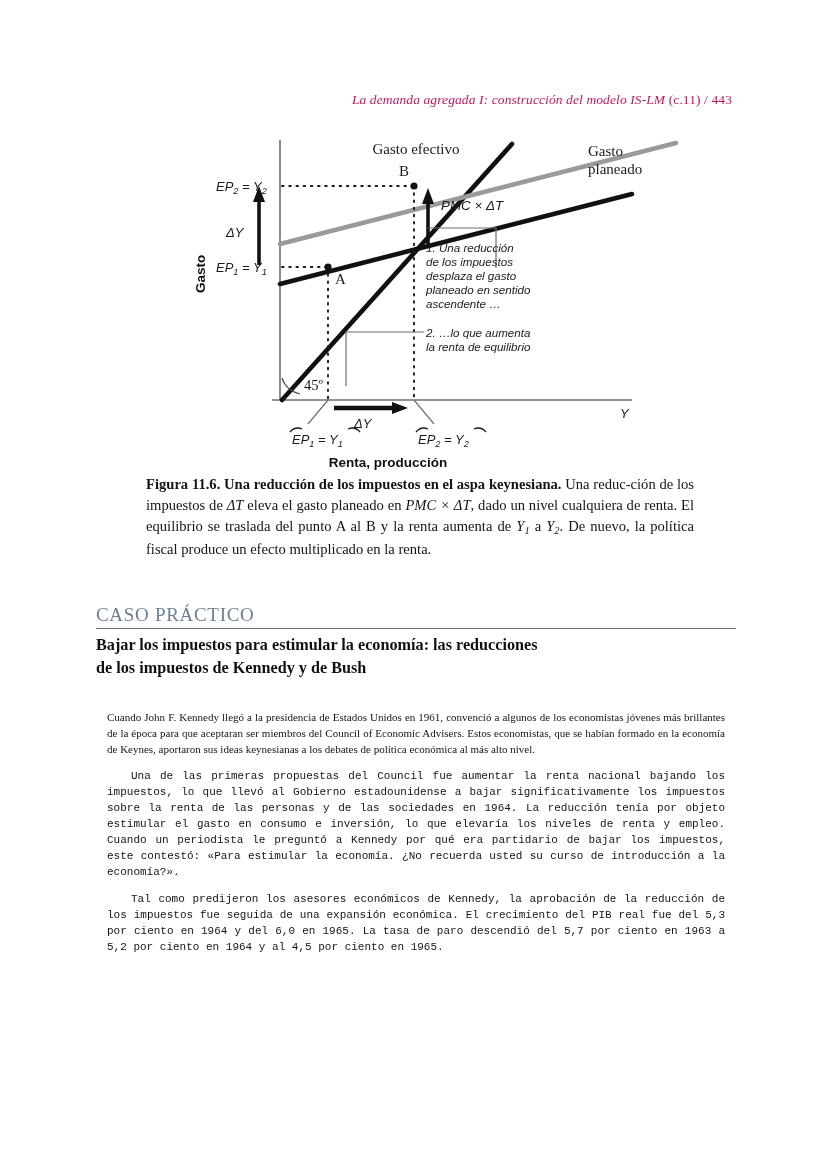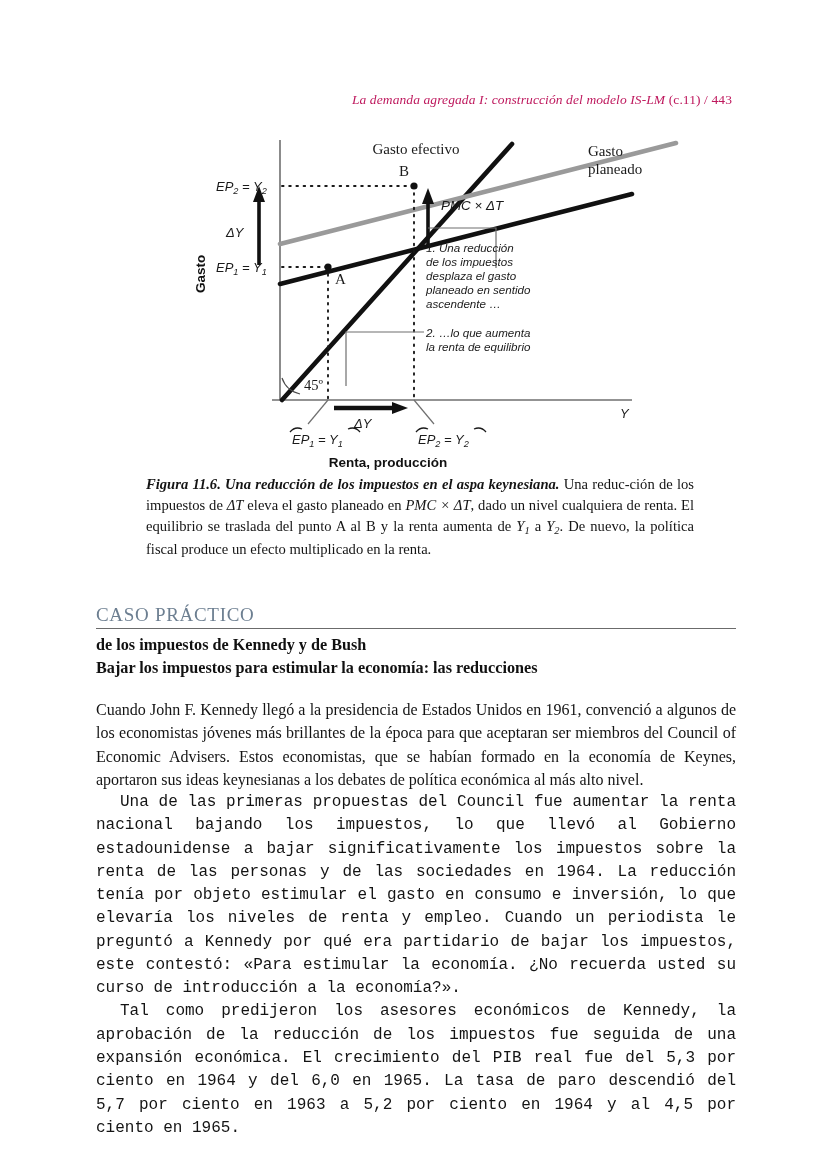--- a/index.html
+++ b/index.html
@@ -61,21 +61,20 @@
     top: 474px;
     left: 146px;
     width: 548px;
     font-size: 14.6px;
     line-height: 1.455;
     text-align: justify;
     color: #141414;
   }
   .figure-caption .cap-lead {
     font-weight: bold;
-    font-style: italic;
   }
   .figure-caption i { font-style: italic; }
   .figure-caption .sub {
     font-size: 0.72em;
     vertical-align: -0.28em;
     font-style: italic;
   }
 
   
   .case-label {
@@ -109,22 +108,22 @@
   }
 
   
   .body-text {
     position: absolute;
     top: 698px;
     left: 96px;
     width: 640px;
   }
   .body-text p {
-    margin: 0;
-    font-size: 16px;
+    margin: 11px;
+    font-size: 11px;
     line-height: 1.455;
     text-align: justify;
     text-justify: inter-word;
     color: #141414;
     hyphens: manual;
   }
   .body-text p.indent {
     text-indent: 24px;
     font-family: Liberation Mono, monospace;
   }
@@ -243,22 +242,22 @@
 
       <text class="cv-axis-bold" x="292" y="335" text-anchor="middle">Renta, producción</text>
     </svg>
   </div>
 
   <div class="figure-caption"><span class="cap-lead">Figura 11.6.</span> <span class="cap-lead">Una reducción de los impuestos en el aspa keynesiana.</span><span> Una reduc-ción de los impuestos de </span><i>ΔT</i><span> eleva el gasto planeado en </span><i>PMC × ΔT</i><span>, dado un nivel cualquiera de renta. El equilibrio se traslada del punto A al B y la renta aumenta de </span><i>Y</i><span class="sub">1</span><span> a </span><i>Y</i><span class="sub">2</span><span>. De nuevo, la política fiscal produce un efecto multiplicado en la renta.</span></div>
 
   <div class="case-label">CASO PRÁCTICO</div>
   <div class="case-rule"></div>
   <div class="case-title">
+    <div>Bajar los impuestos para estimular la economía: las reducciones</div>
     <div>de los impuestos de Kennedy y de Bush</div>
-    <div>Bajar los impuestos para estimular la economía: las reducciones</div>
   </div>
 
   <div class="body-text">
     <p>Cuando John F. Kennedy llegó a la presidencia de Estados Unidos en 1961, convenció a algunos de los economistas jóvenes más brillantes de la época para que aceptaran ser miembros del Council of Economic Advisers. Estos economistas, que se habían formado en la economía de Keynes, aportaron sus ideas keynesianas a los debates de política económica al más alto nivel.</p>
     <p class="indent">Una de las primeras propuestas del Council fue aumentar la renta nacional bajando los impuestos, lo que llevó al Gobierno estadounidense a bajar significativamente los impuestos sobre la renta de las personas y de las sociedades en 1964. La reducción tenía por objeto estimular el gasto en consumo e inversión, lo que elevaría los niveles de renta y empleo. Cuando un periodista le preguntó a Kennedy por qué era partidario de bajar los impuestos, este contestó: «Para estimular la economía. ¿No recuerda usted su curso de introducción a la economía?».</p>
     <p class="indent">Tal como predijeron los asesores económicos de Kennedy, la aprobación de la reducción de los impuestos fue seguida de una expansión económica. El crecimiento del PIB real fue del 5,3 por ciento en 1964 y del 6,0 en 1965. La tasa de paro descendió del 5,7 por ciento en 1963 a 5,2 por ciento en 1964 y al 4,5 por ciento en 1965.</p>
   </div>
 
 </div>
 

